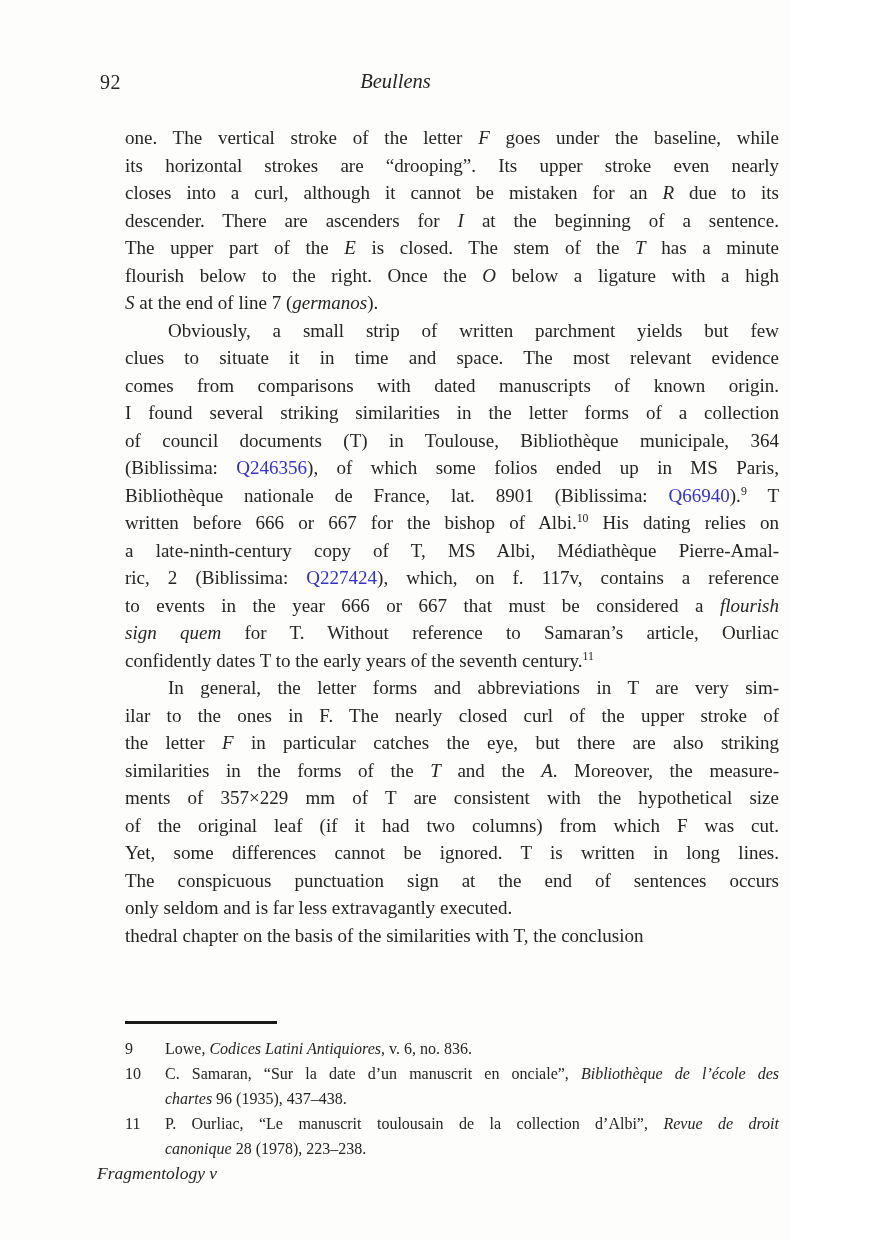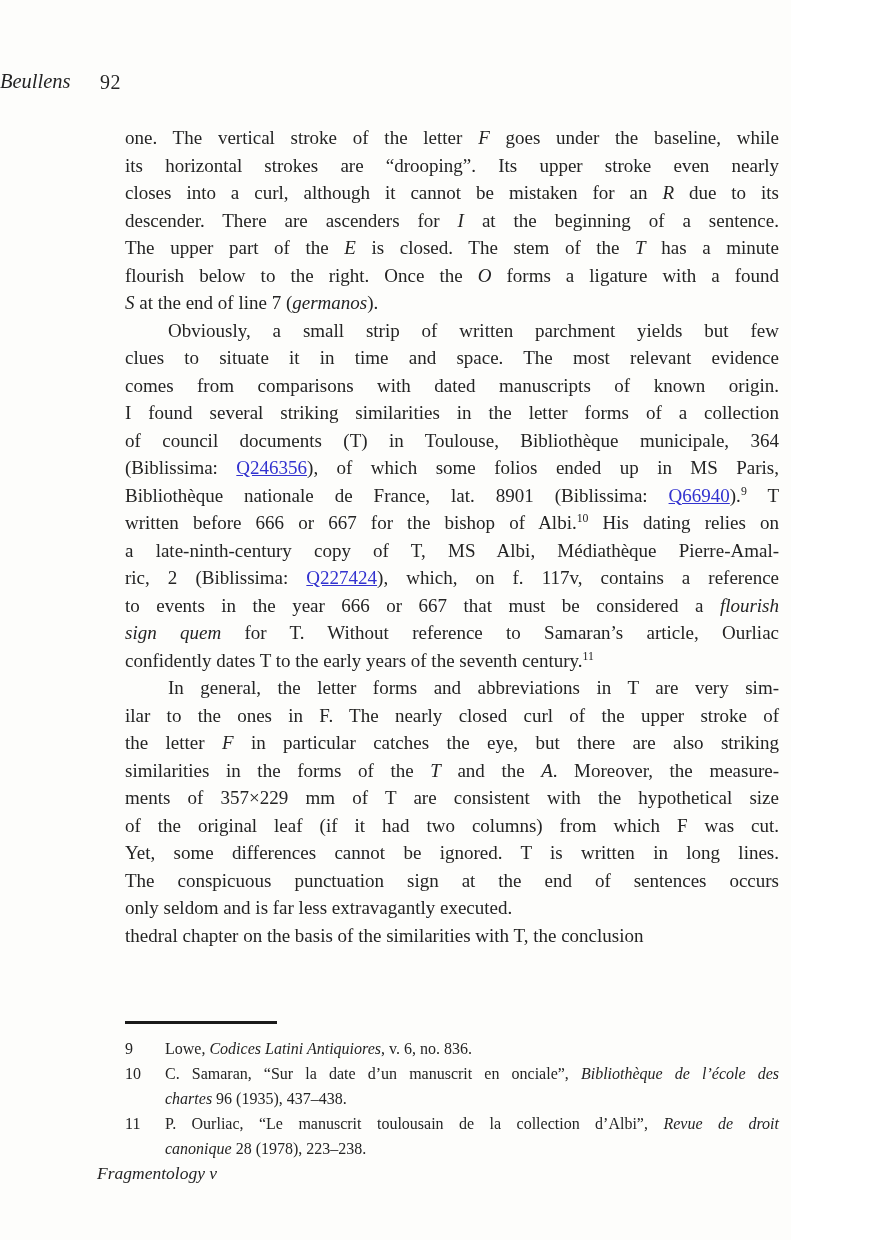--- a/index.html
+++ b/index.html
@@ -16,33 +16,33 @@
     color:var(--text);
     font-family:"Liberation Serif", serif;
     overflow:hidden;
   }
   .hdr-num{
     position:absolute;left:100px;top:71px;
     font-size:20px;letter-spacing:0.5px;
   }
   .hdr-title{
     position:absolute;left:0;right:0;top:70px;
-    font-style:italic;font-size:20.5px;
+    text-align:center;font-style:italic;font-size:20.5px;
   }
   .body{
     position:absolute;left:125px;top:124px;width:654px;
     font-size:19px;line-height:27.5px;
   }
   .para{margin:0;padding:0;}
   .line{text-align:justify;text-align-last:justify;}
   .line.last{text-align-last:left;}
   .line.indent{text-indent:43px;}
   .it{font-style:italic;}
   .sup{vertical-align:super;font-size:0.62em;line-height:0;}
-  a.link{color:var(--link);text-decoration:underline;cursor:pointer;}
+  a.link{color:var(--link);cursor:pointer;}
   .fn-rule{
     position:absolute;left:125px;top:1021px;
     width:152px;height:3px;background:var(--rule);
   }
   .fns{
     position:absolute;left:125px;top:1036px;width:654px;
     font-size:16px;line-height:25px;
   }
   .fn{display:flex;align-items:flex-start;}
   .fn-num{flex:0 0 40px;width:40px;}
@@ -59,21 +59,21 @@
   <span class="hdr-num">92</span>
   <span class="hdr-title">Beullens</span>
 
   <main class="body" id="body-text">
       <div class="para">
         <div class="line"><span>one. The vertical stroke of the letter </span><span class="it">F</span><span> goes under the baseline, while</span></div>
         <div class="line"><span>its horizontal strokes are “drooping”. Its upper stroke even nearly</span></div>
         <div class="line"><span>closes into a curl, although it cannot be mistaken for an </span><span class="it">R</span><span> due to its</span></div>
         <div class="line"><span>descender. There are ascenders for </span><span class="it">I</span><span> at the beginning of a sentence.</span></div>
         <div class="line"><span>The upper part of the </span><span class="it">E</span><span> is closed. The stem of the </span><span class="it">T</span><span> has a minute</span></div>
-        <div class="line"><span>flourish below to the right. Once the </span><span class="it">O</span><span> forms a ligature with a found</span></div>
+        <div class="line"><span>flourish below to the right. Once the </span><span class="it">O</span><span> below a ligature with a high</span></div>
         <div class="line last"><span class="it">S</span><span> at the end of line 7 (</span><span class="it">germanos</span><span>).</span></div>
       </div>
       <div class="para">
         <div class="line indent"><span>Obviously, a small strip of written parchment yields but few</span></div>
         <div class="line"><span>clues to situate it in time and space. The most relevant evidence</span></div>
         <div class="line"><span>comes from comparisons with dated manuscripts of known origin.</span></div>
         <div class="line"><span>I found several striking similarities in the letter forms of a collection</span></div>
         <div class="line"><span>of council documents (T) in Toulouse, Bibliothèque municipale, 364</span></div>
         <div class="line"><span>(Biblissima: </span><a class="link">Q246356</a><span>), of which some folios ended up in MS Paris,</span></div>
         <div class="line"><span>Bibliothèque nationale de France, lat. 8901 (Biblissima: </span><a class="link">Q66940</a><span>).</span><span class="sup">9</span><span> T</span></div>

